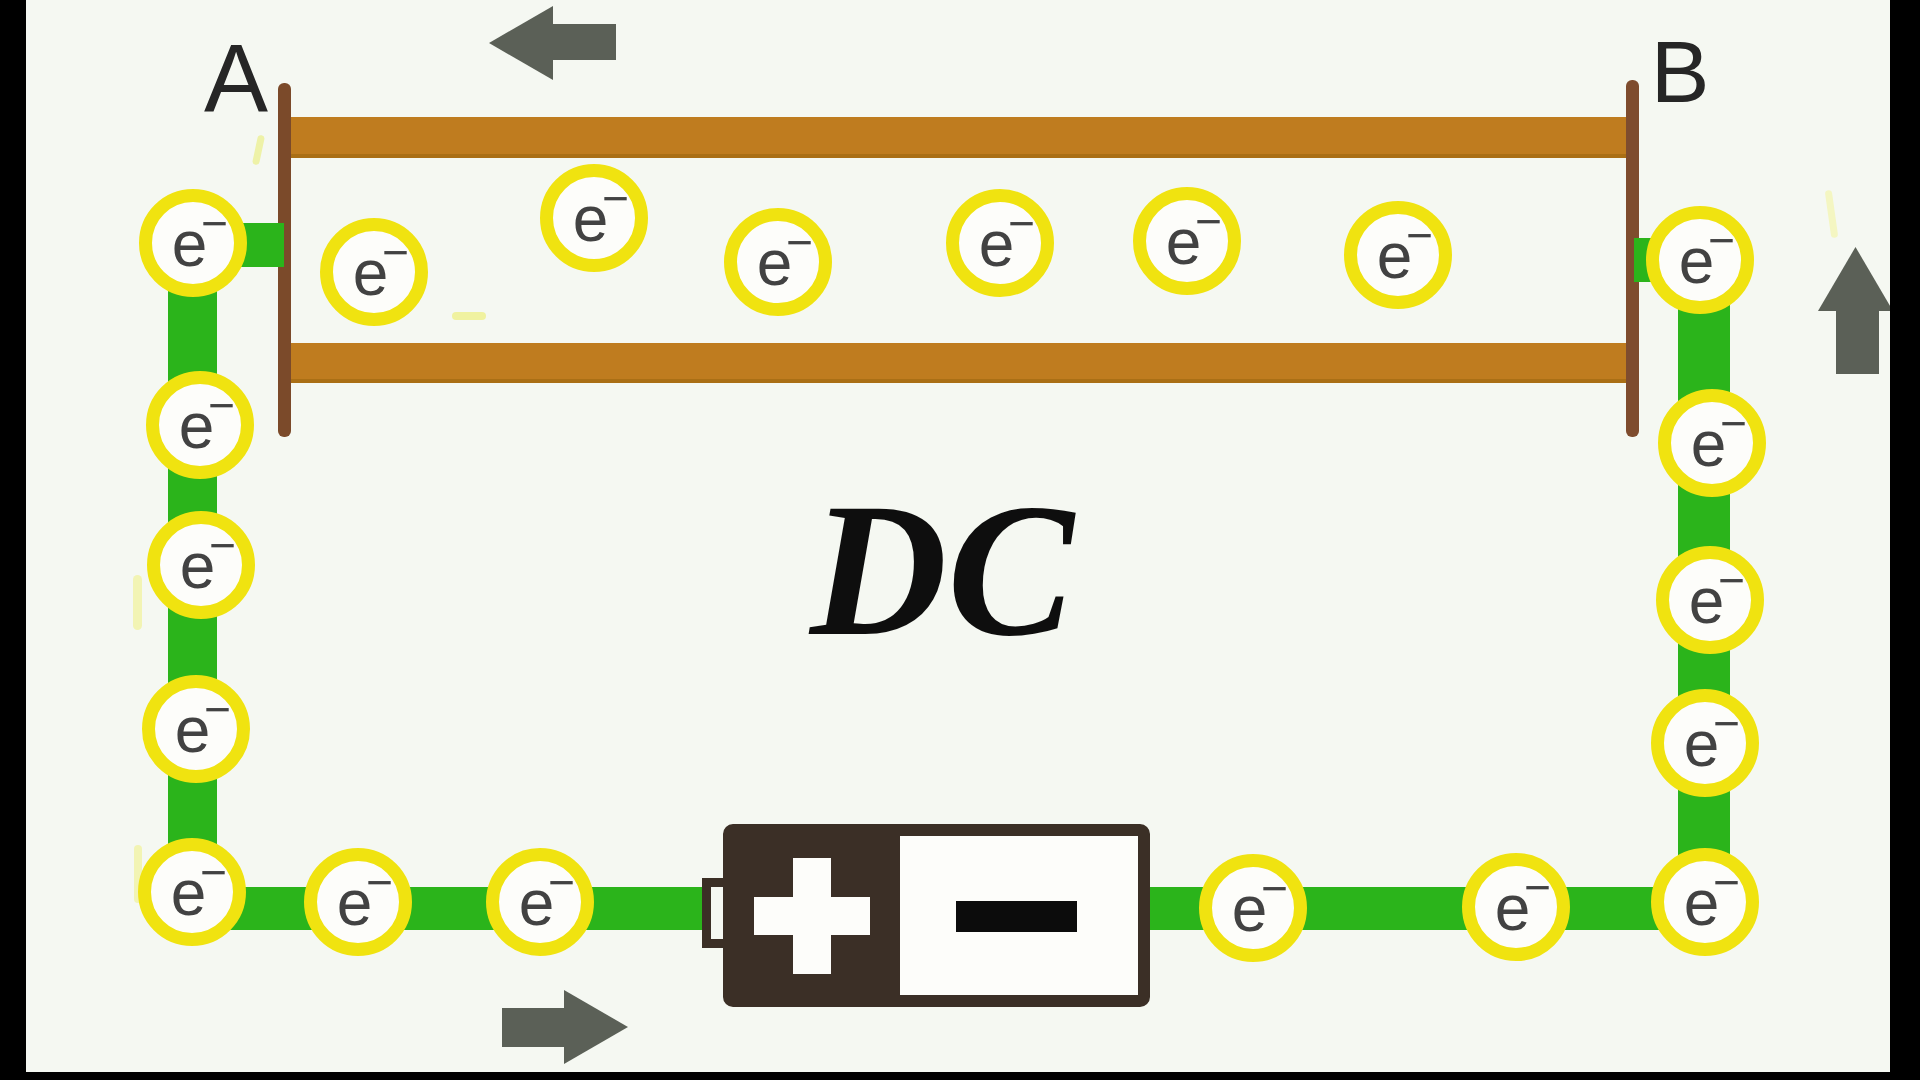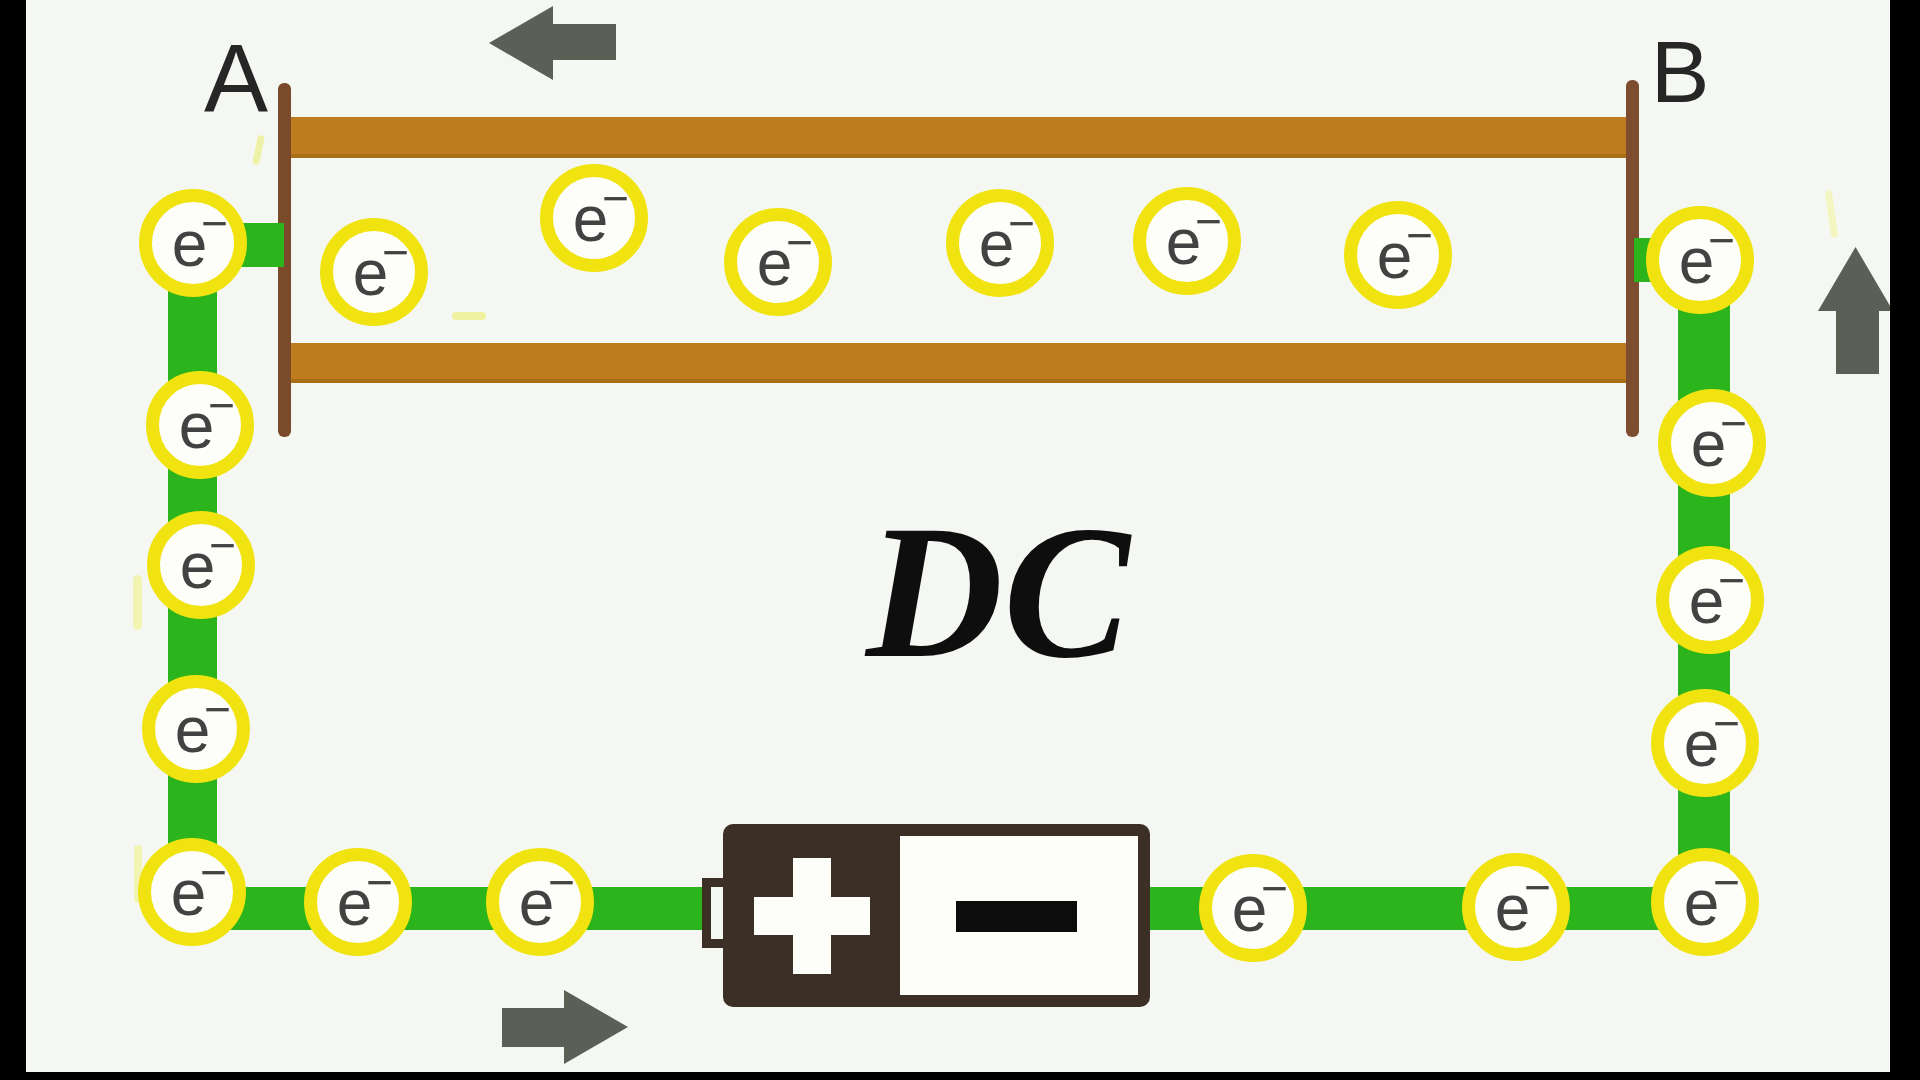--- a/index.html
+++ b/index.html
@@ -10,22 +10,22 @@
   
   .bar-left{left:0;top:0;width:26px;height:1080px;background:#000;}
   .bar-right{left:1890px;top:0;width:30px;height:1080px;background:#000;}
   .bar-bottom{left:0;top:1072px;width:1920px;height:8px;background:#000;}
 
   
   .label-a{left:186px;top:28px;width:100px;height:100px;font-size:96px;line-height:100px;
            text-align:center;color:#262626;}
   .label-b{left:1630px;top:24px;width:100px;height:96px;font-size:88px;line-height:96px;
            text-align:center;color:#262626;}
-  .label-dc{left:810px;top:497px;width:320px;height:190px;font-family:"Liberation Serif",serif;
-            font-style:italic;font-weight:bold;font-size:190px;line-height:190px;text-align:right;
+  .label-dc{left:810px;top:475px;width:320px;height:190px;font-family:"Liberation Serif",serif;
+            font-style:italic;font-weight:bold;font-size:190px;line-height:190px;text-align:left;
             color:#0e0e0e;}
 
   
   .rbar-top{left:284px;top:117px;width:1354px;height:41px;background:#bf7c1f;border-bottom:4px solid #aa6f15;}
   .rbar-bot{left:284px;top:343px;width:1354px;height:40px;background:#bf7c1f;border-bottom:4px solid #aa6f15;}
   .vline-a{left:278px;top:83px;width:13px;height:354px;background:#7b4a2a;border-radius:6px;}
   .vline-b{left:1626px;top:80px;width:13px;height:357px;background:#7e4c2e;border-radius:6px;}
 
   
   .wire{background:#2bb41b;}

